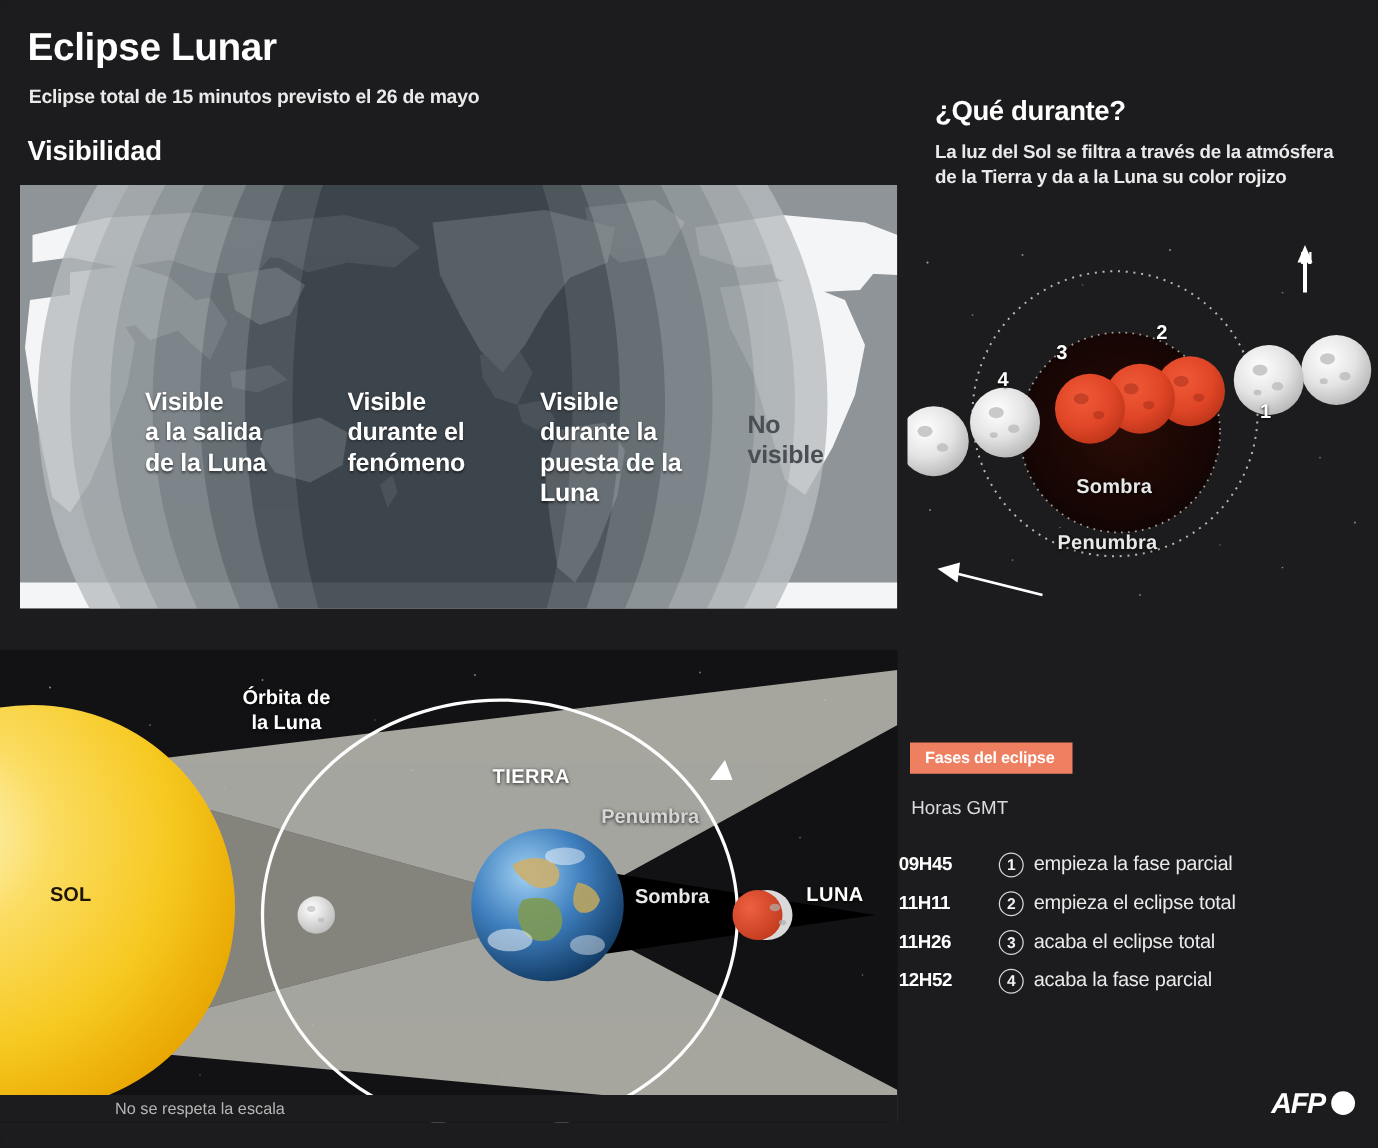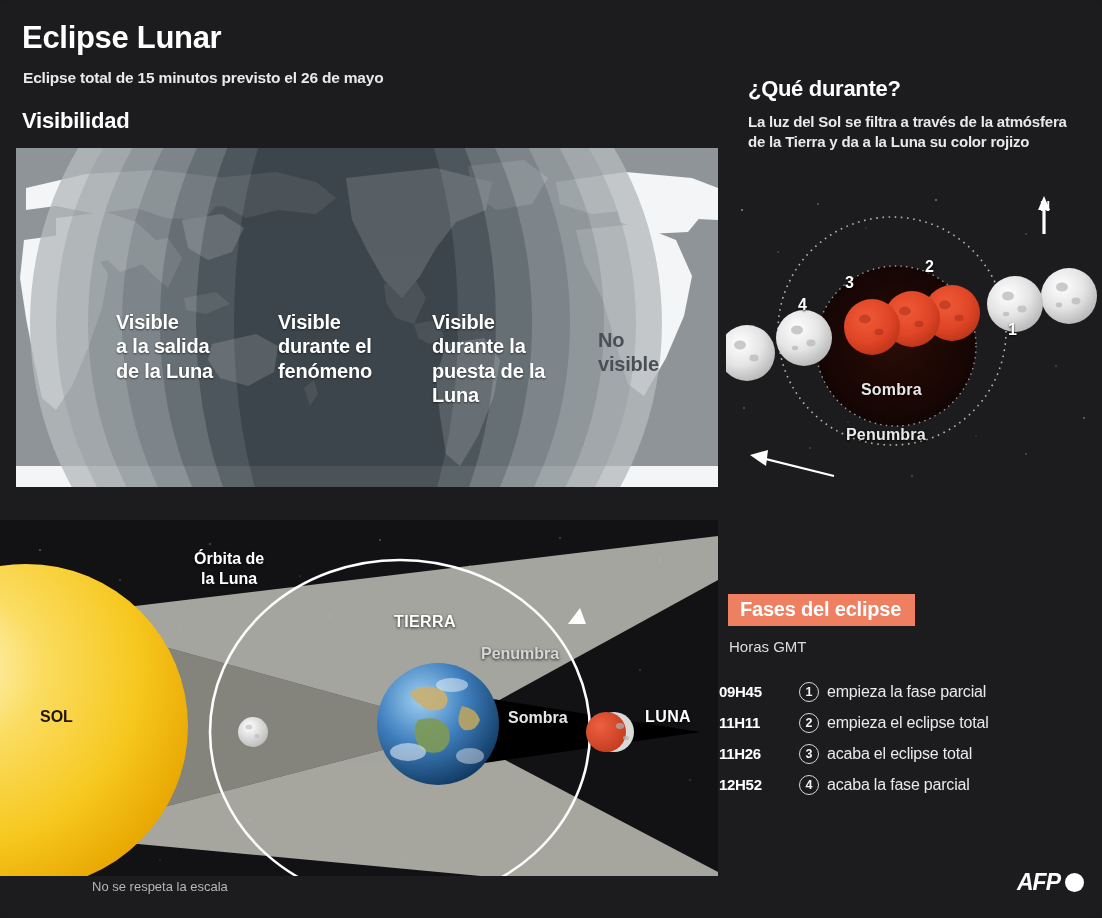--- a/index.html
+++ b/index.html
@@ -66,21 +66,21 @@
   }
   .mov-label {
     position:absolute; left:750px; top:504px;
     font-size:15px; line-height:1.3; color:#e5e5e6; letter-spacing:-.1px;
   }
 
   
   .fases-badge {
     position:absolute; left:728px; top:594px;
     padding:5px 14px 6px 12px;
-    font-size:20px; font-weight:bold; color:#ffffff;
+    font-size:13px; font-weight:bold; color:#ffffff;
     letter-spacing:-.2px; line-height:1.05;
   }
   .horas-gmt {
     position:absolute; left:729px; top:638px;
     font-size:15px; color:#dcdcdd;
   }
   #phases-list {
     position:absolute; left:719px; top:676px; width:383px;
   }
   .phase-row {

